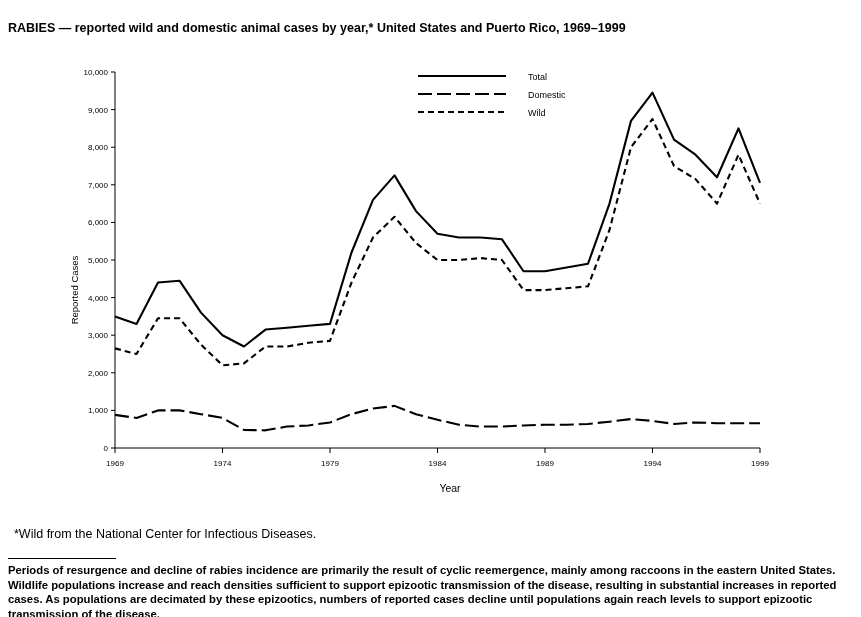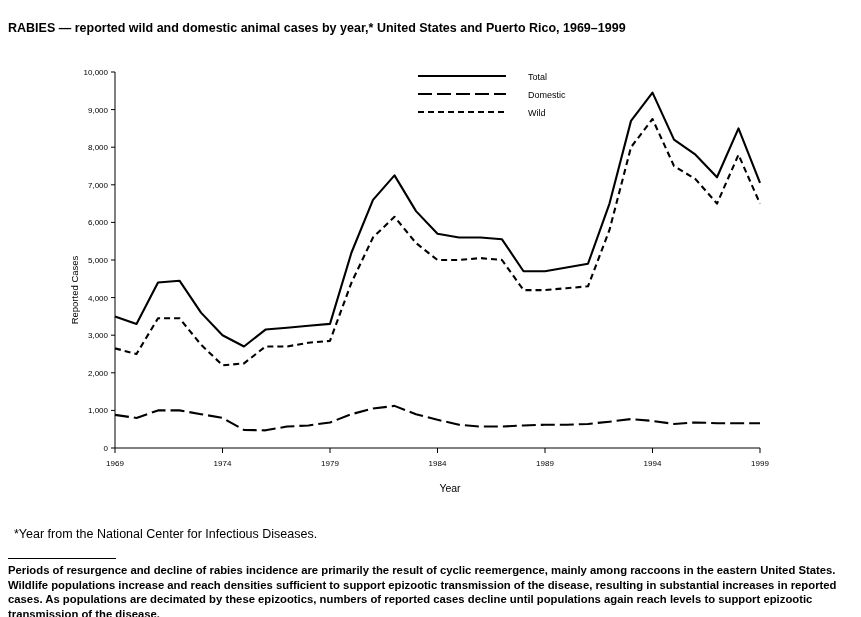--- a/index.html
+++ b/index.html
@@ -131,17 +131,17 @@
           <line x1="418" y1="54" x2="506" y2="54" stroke="#000" stroke-width="2.1" stroke-dasharray="14,5"></line>
           <text x="528" y="57.5" font-family="Liberation Sans, sans-serif" font-size="9">Domestic</text>
           <line x1="418" y1="72" x2="506" y2="72" stroke="#000" stroke-width="2.1" stroke-dasharray="6,4"></line>
           <text x="528" y="75.5" font-family="Liberation Sans, sans-serif" font-size="9">Wild</text>
         </g>
       <text id="ylabel-text" transform="translate(78,250) rotate(-90)" text-anchor="middle" font-family="Liberation Sans, sans-serif" font-size="9.5">Reported Cases</text>
       <text id="xlabel-text" x="450" y="452" text-anchor="middle" font-family="Liberation Sans, sans-serif" font-size="10.5">Year</text>
     </svg>
   </div>
 
-  <div id="footnote">*Year from the National Center for Infectious Diseases.</div>
+  <div id="footnote">*Wild from the National Center for Infectious Diseases.</div>
   <div id="rule"></div>
   <div id="note">Periods of resurgence and decline of rabies incidence are primarily the result of cyclic reemergence, mainly among raccoons in the eastern United States. Wildlife populations increase and reach densities sufficient to support epizootic transmission of the disease, resulting in substantial increases in reported cases. As populations are decimated by these epizootics, numbers of reported cases decline until populations again reach levels to support epizootic transmission of the disease.</div>
 
 </div>
 
 </body></html>

